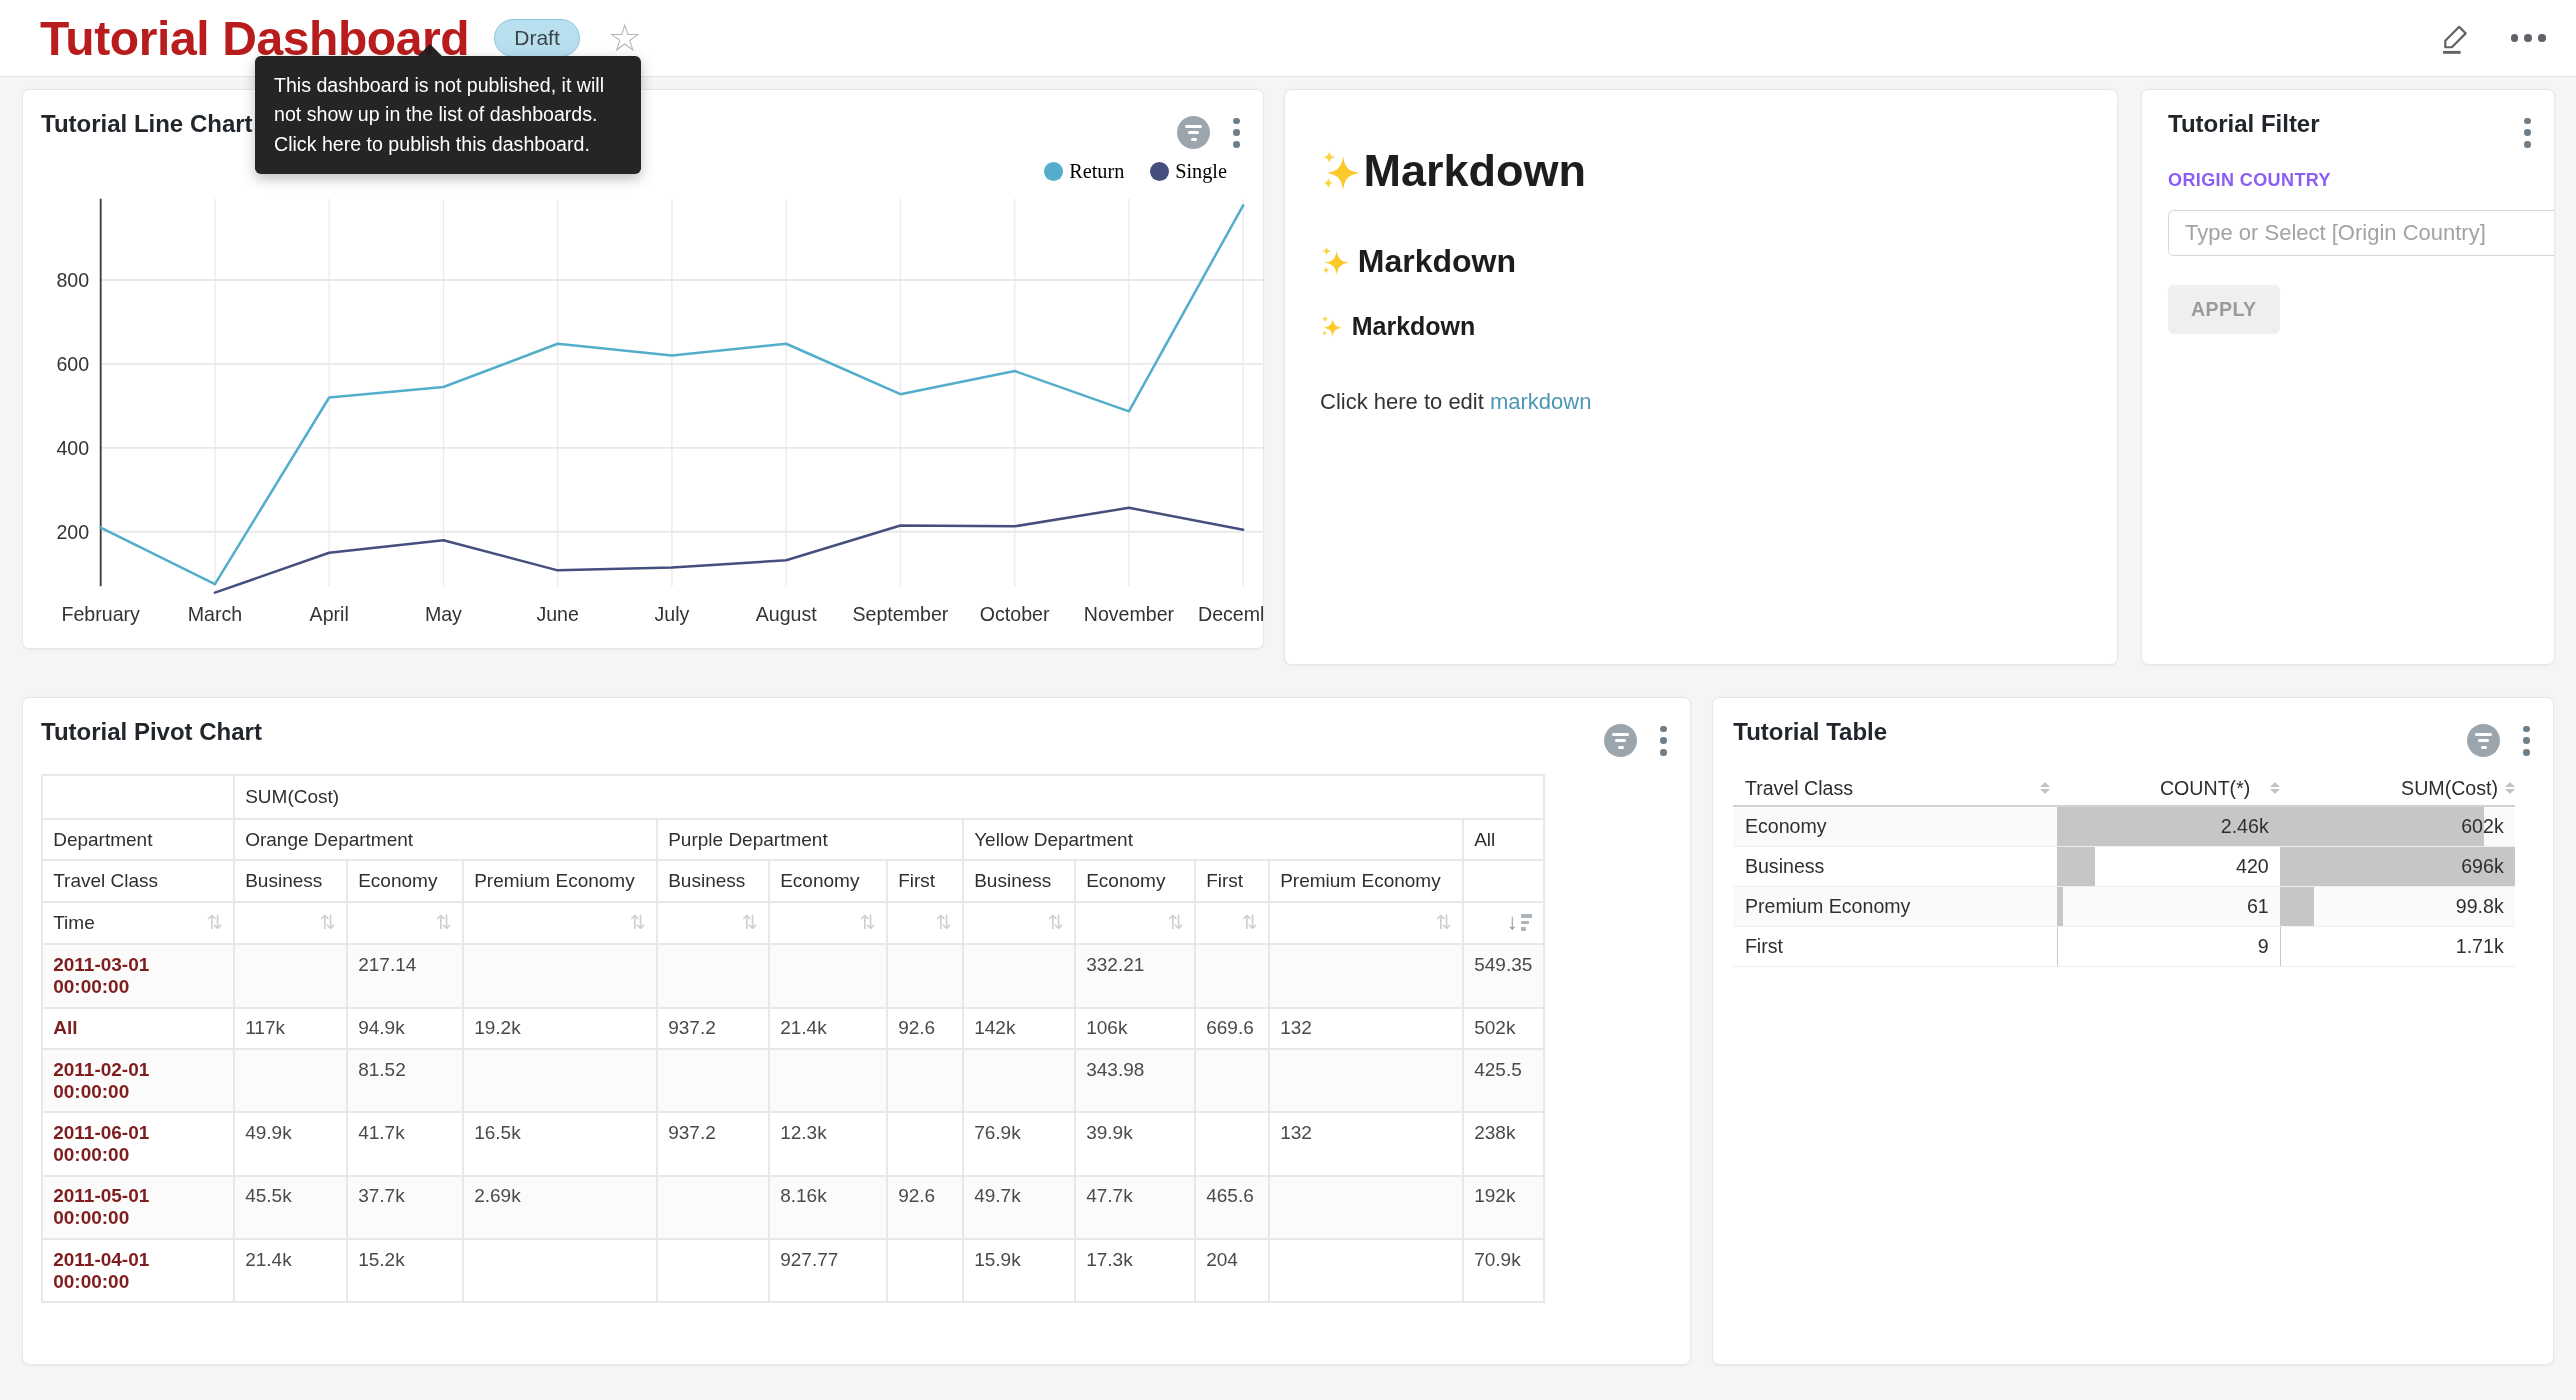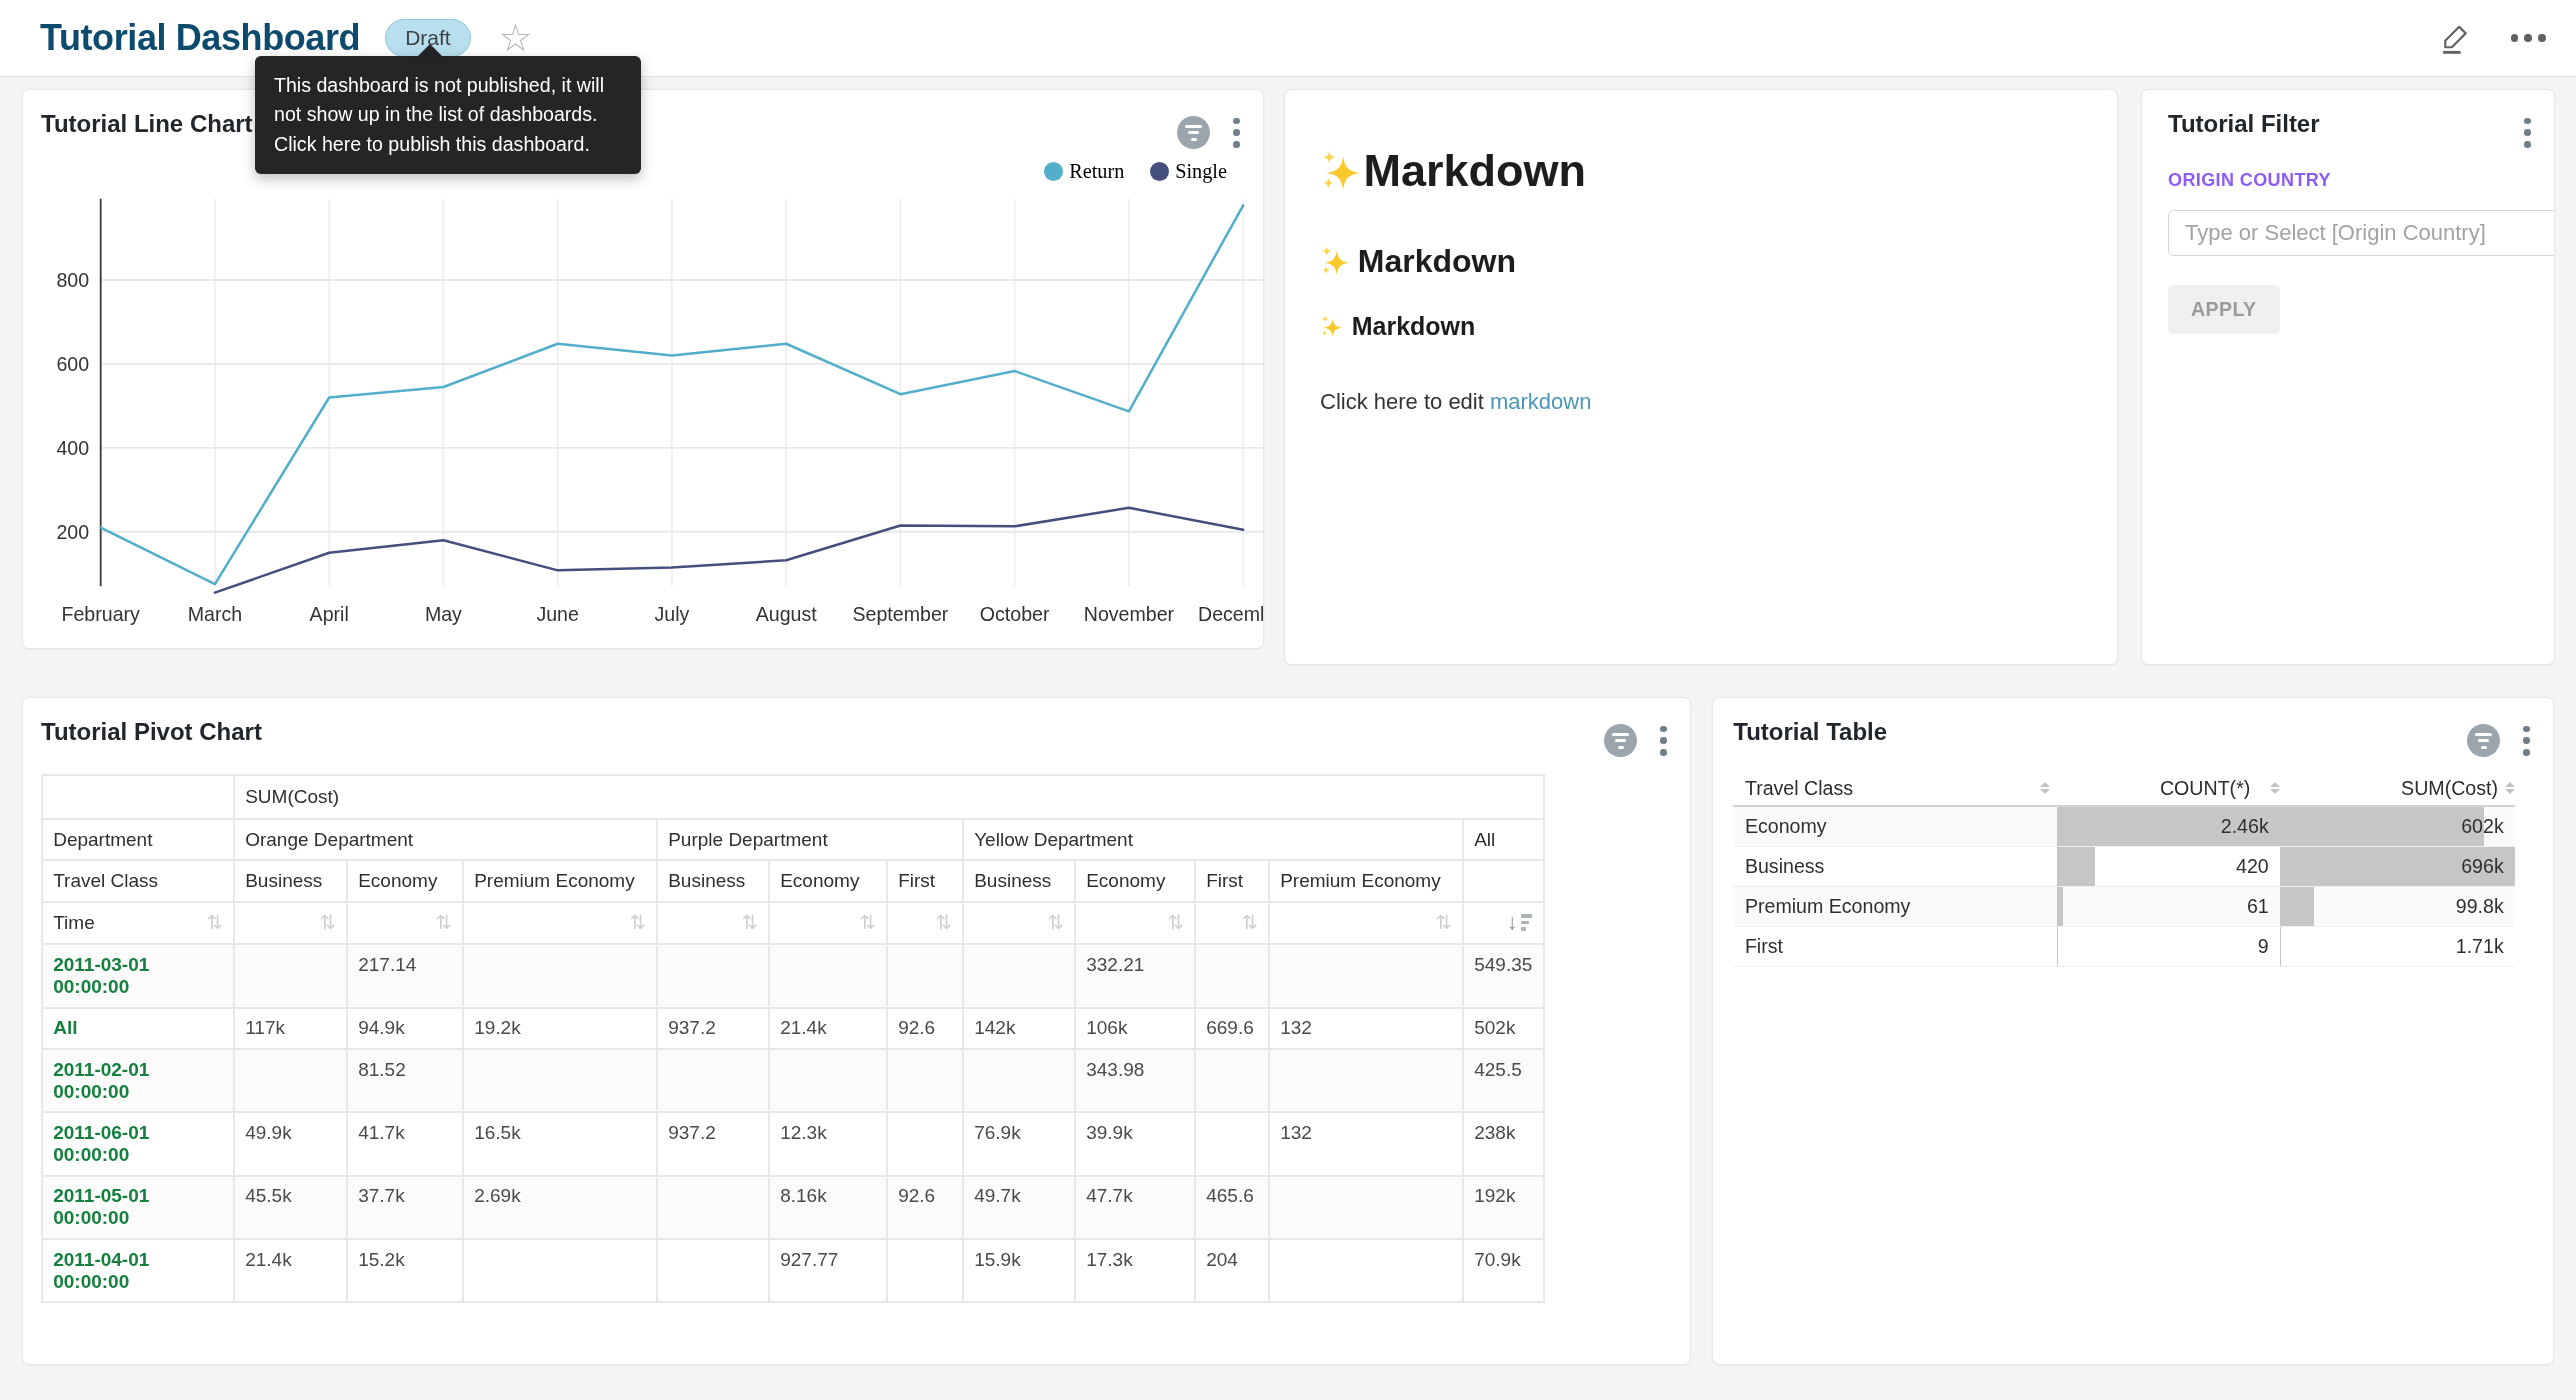--- a/index.html
+++ b/index.html
@@ -4,21 +4,21 @@
 <style>
   * { margin:0; padding:0; box-sizing:border-box; }
   body { font-family:"Liberation Sans", sans-serif; background:#f4f5f6; }
   #app { position:relative; width:2576px; height:1400px; background:#f4f5f6; overflow:hidden; }
 
   
   .topbar { position:absolute; top:0; left:0; right:0; height:77px; background:#fff;
             border-bottom:1.5px solid #e4e4e4; display:flex; align-items:center;
             justify-content:space-between; padding:0 30.5px 0 40px; z-index:5; }
   .title-row { display:flex; align-items:center; gap:25px; }
-  .page-title { font-size:36px; font-weight:600; color:#0c4a6e; letter-spacing:-0.4px; }
+  .page-title { font-size:48px; font-weight:600; color:#b91c1c; letter-spacing:-0.4px; }
   .draft-pill { font-size:21px; color:#3f4448; background:#b7dfee; border:1.5px solid #8fc8de;
                 border-radius:23px; padding:5.8px 19px; line-height:1.2; }
   .star { font-size:38px; color:#b5b5b5; line-height:1; margin-left:2.9px; cursor:pointer; }
   .topbar-icons { display:flex; align-items:center; gap:38px; }
   .kebab-h { display:flex; gap:6.5px; }
   .kebab-h i { width:7.3px; height:7.3px; border-radius:50%; background:#5f6368; }
 
   
   .tooltip { position:absolute; left:255px; top:56px; width:386px; background:rgba(28,28,28,.96);
              color:#fff; font-size:19.6px; line-height:1.52; border-radius:5.8px; padding:14.5px 19px;
@@ -73,21 +73,21 @@
   .apply-btn { margin-top:29px; display:inline-block; background:#efefef; border:none; border-radius:5.8px;
                font-family:"Liberation Sans",sans-serif; font-size:19.6px; font-weight:600; color:#9b9b9b;
                letter-spacing:0.4px; padding:13px 23px; }
 
   
   .pivot-wrap { position:absolute; left:18px; top:76px; }
   table.pivot { border-collapse:separate; border-spacing:2.9px; background:#e8e8e8; table-layout:fixed; }
   table.pivot td, table.pivot th { background:#fff; font-size:19px; font-weight:400; color:#2f2f2f;
       text-align:left; padding:8.7px 10.2px; vertical-align:middle; overflow:hidden; white-space:nowrap; }
   table.pivot tbody td { color:#4a4a4a; vertical-align:top; }
-  table.pivot tbody th { font-weight:600; color:#15803d; vertical-align:top; white-space:pre-line; }
+  table.pivot tbody th { font-weight:600; color:#7f1d1d; vertical-align:top; white-space:pre-line; }
   table.pivot tbody tr:nth-child(odd) td, table.pivot tbody tr:nth-child(odd) th { background:#fbfbfb; }
   .time-cell { display:flex; justify-content:space-between; align-items:center; }
   .sort-idle { color:#cfcfcf; font-size:19.6px; line-height:1; cursor:pointer; }
   .sort-cell { text-align:right !important; }
   .sort-active { display:inline-flex; align-items:flex-start; gap:2.9px; cursor:pointer; }
   .sa-arrow { color:#8d959b; font-size:22px; font-weight:700; line-height:1; }
   .sa-bars { display:flex; flex-direction:column; gap:2.9px; padding-top:2.9px; }
   .sa-bars i { display:block; height:3.6px; background:#adb4b9; border-radius:0.7px; }
   .sa-bars i:nth-child(1){width:11.6px} .sa-bars i:nth-child(2){width:8px} .sa-bars i:nth-child(3){width:5.1px}
 

